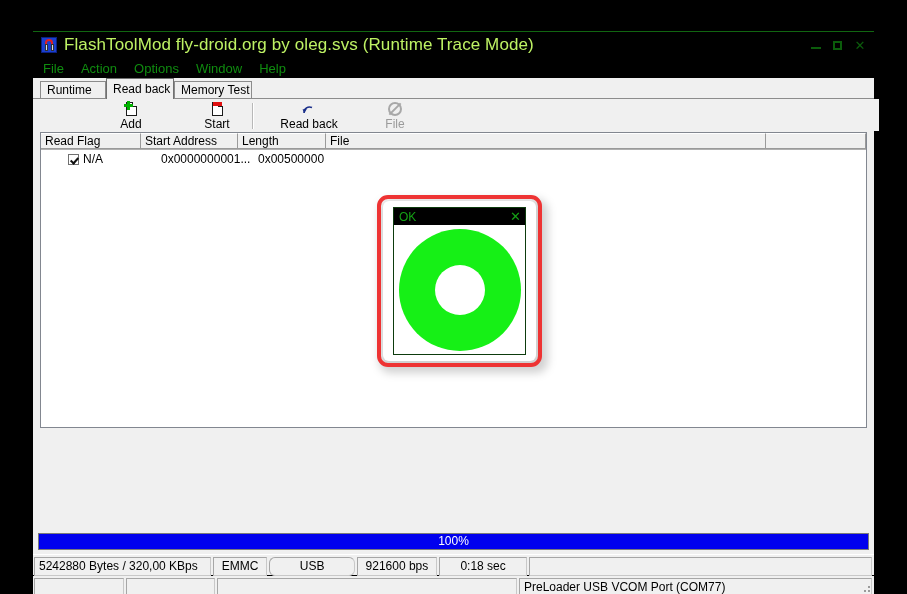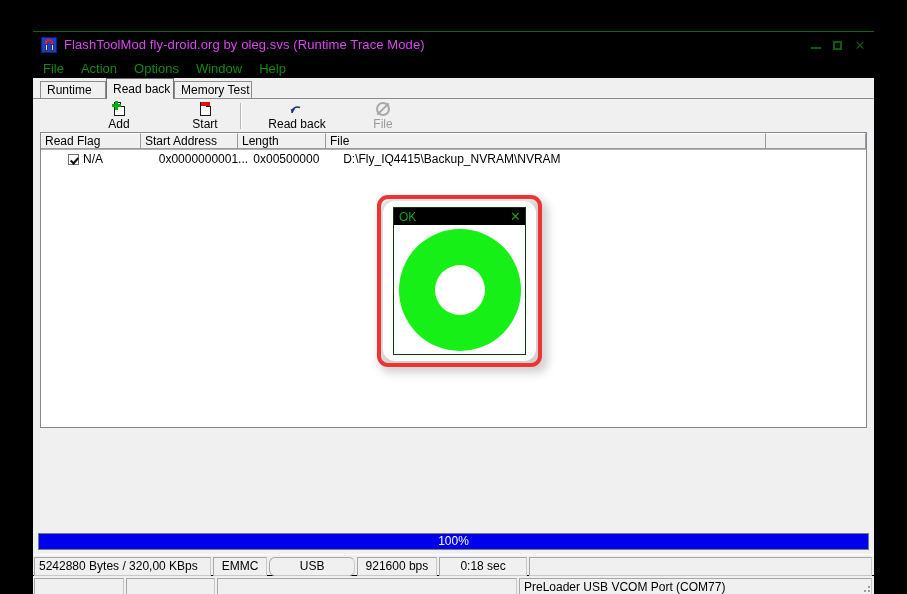--- a/index.html
+++ b/index.html
@@ -63,22 +63,22 @@
     top: 6px;
     width: 3px;
     height: 7px;
     background: #dddddd;
     border: 1px solid #333;
     box-sizing: border-box;
   }
   #app-icon .ic-leg.l { left: 3px; }
   #app-icon .ic-leg.r { left: 9px; }
   #title-text {
-    color: #d946ef;
-    font-size: 13px;
+    color: #bef264;
+    font-size: 17px;
     line-height: 16px;
     white-space: nowrap;
     letter-spacing: 0.1px;
   }
   #window-controls {
     position: absolute;
     right: 8px;
     top: 0;
     height: 26px;
     display: flex;
@@ -174,21 +174,21 @@
     top: 20px;
     width: 841px;
     height: 1px;
     background: #8c8c8c;
     z-index: 1;
   }
 
   
   #toolbar {
     position: absolute;
-    left: 0;
+    left: 12px;
     top: 21px;
     width: 834px;
     height: 32px;
     background: #f0f0f0;
     box-sizing: border-box;
   }
   .tb-btn {
     position: absolute;
     top: 2px;
     width: 78px;
@@ -496,21 +496,21 @@
     z-index: 18;
   }
   #dialog-wrap {
     position: absolute;
     left: 383px;
     top: 201px;
     width: 153px;
     height: 160px;
     z-index: 22;
     background: #ffffff;
-    border-radius: 12px;
+    border-radius: 6px;
   }
   #dialog-inner {
     position: absolute;
     left: 10px;
     top: 6px;
     width: 133px;
     height: 148px;
     border: 1px solid #0d3b0d;
     box-sizing: border-box;
     background: #ffffff;
@@ -614,21 +614,20 @@
         <div class="col-head" style="width:440px;">File</div>
         <div class="col-head" style="width:100px;"></div>
       </div>
       <div id="list-rows">
         <div class="list-row">
           <div class="cell" style="width:100px;padding-left:7px;">
             <span class="chk"></span><span>N/A</span>
           </div>
           <div class="cell" style="width:97px;padding-left:0;">0x0000000001...</div>
           <div class="cell" style="width:88px;padding-left:0;">0x00500000</div>
-          <div class="cell" style="width:440px;padding-left:4px;">D:\Fly_IQ4415\Backup_NVRAM\NVRAM</div>
           <div class="cell" style="width:100px;"></div>
         </div>
       </div>
     </div>
 
     <div id="progress-wrap">
       <div id="progress-fill" style="width: 100%; background: rgb(0, 0, 238);"></div>
       <div id="progress-text">100%</div>
     </div>
 

